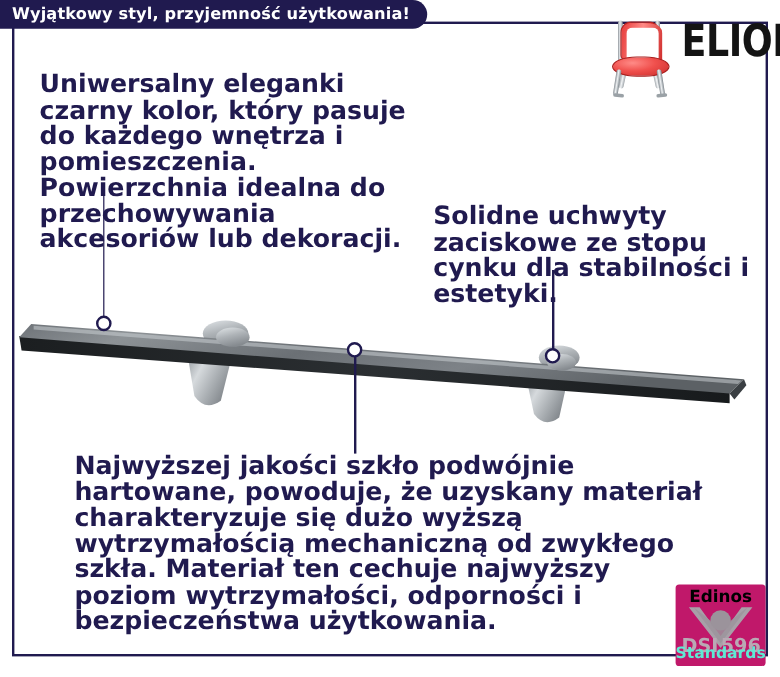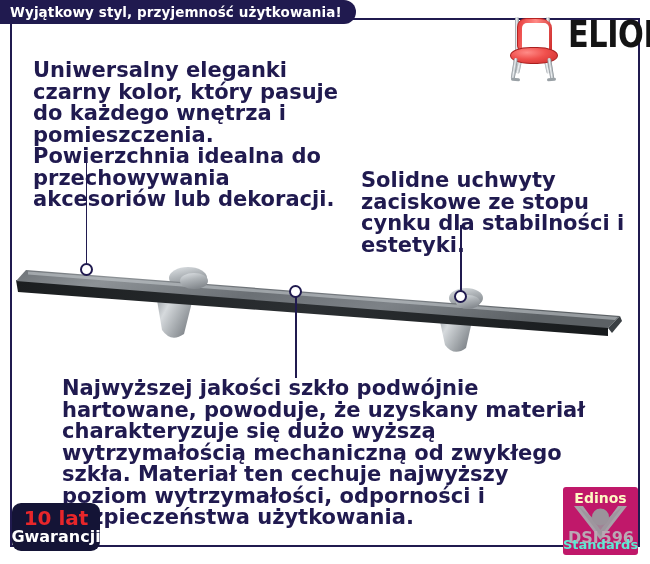--- a/index.html
+++ b/index.html
@@ -222,21 +222,21 @@
     height: 68px;
     background: #c0186a;
     border-radius: 3px;
     overflow: hidden;
     z-index: 7;
   }
   .badge-edinos-title {
     position: absolute;
     left: 0; right: 0; top: 3px;
     text-align: center;
-    color: #fef9c3;
+    color: #000000;
     font-weight: bold;
     font-size: 14px;
     font-family: "DejaVu Sans", "Liberation Sans", sans-serif;
   }
   .badge-edinos-v {
     position: absolute;
     left: 9px;
     top: 17px;
     width: 57px;
     height: 38px;
@@ -345,24 +345,20 @@
 
   <div class="callout-line" style="left:85.7px; top:160px; height:110px;"></div>
   <div class="callout-dot" style="left:80px; top:263px;"></div>
 
   <div class="callout-line" style="left:460.2px; top:225px; height:74px;"></div>
   <div class="callout-dot" style="left:454px; top:290px;"></div>
 
   <div class="callout-line" style="left:295.2px; top:292px; height:86px;"></div>
   <div class="callout-dot" style="left:289px; top:285px;"></div>
 
-  <div class="badge-warranty">
-    <span class="badge-warranty-years">10 lat</span>
-    <span class="badge-warranty-label">Gwarancji</span>
-  </div>
 
   <div class="badge-edinos">
     <div class="badge-edinos-title">Edinos</div>
     <svg class="badge-edinos-v" viewBox="0 0 57 38" xmlns="http://www.w3.org/2000/svg">
       <path d="M2 2 L28.5 36 L55 2 L46 2 L28.5 26 L11 2 Z" fill="#a8a0a8"></path>
       <path d="M6 2 L28.5 32 L51 2 L28.5 20 Z" fill="#9c949c" opacity="0.85"></path>
       <circle cx="28.5" cy="13" r="8.5" fill="#9b939b"></circle>
     </svg>
     <div class="badge-edinos-dsi">DSI</div>
     <div class="badge-edinos-804">596</div>

